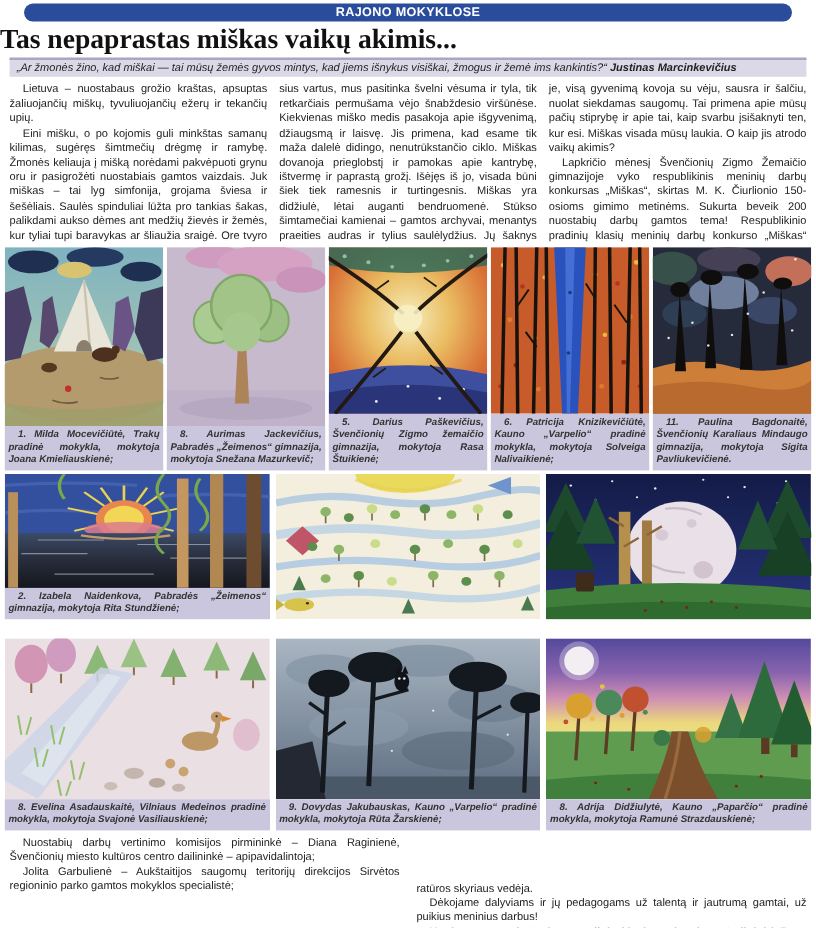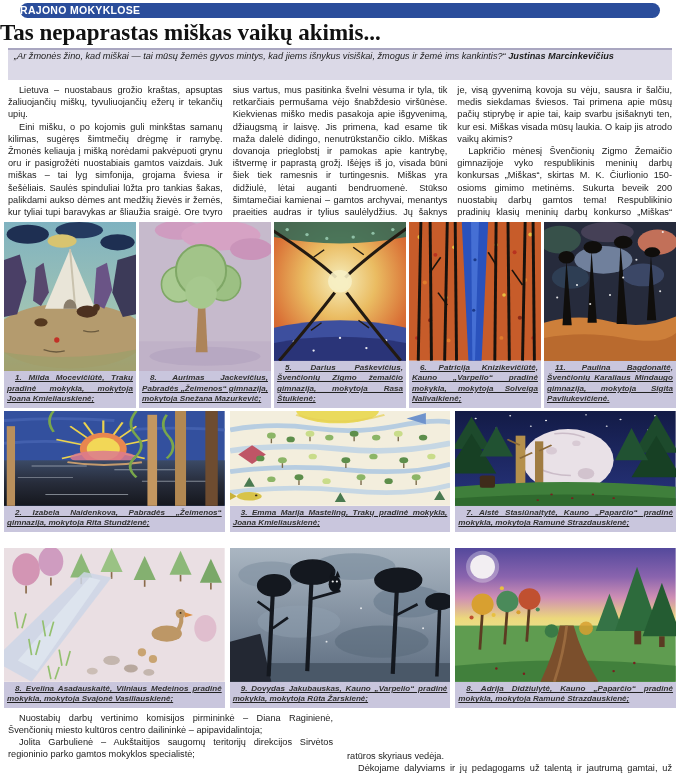--- a/index.html
+++ b/index.html
@@ -1,36 +1,36 @@
 <!DOCTYPE html>
 <html lang="lt"><head>
 <meta charset="utf-8">
 <style>
   html,body{margin:0;padding:0;background:#ffffff;}
   .page{width:680px;height:773px;position:relative;background:#ffffff;overflow:hidden;
         font-family:"Liberation Sans",sans-serif;color:#222;}
   
   .banner{margin:3px 20px 1px;height:15px;background:#2a4d9b;border-radius:8px;
-          color:#fff;font-weight:bold;font-size:10.5px;line-height:15px;text-align:left;letter-spacing:.3px;}
+          color:#fff;font-weight:bold;font-size:10.5px;line-height:15px;text-align:center;letter-spacing:.3px;}
   .title{font-family:"Liberation Serif",serif;font-weight:bold;font-size:23px;line-height:25px;
          text-align:left;color:#111;margin:2px 0 3px;}
   .quote-bar{margin:0 8px 4px;background:#dbd9e7;border-top:2px solid #a9a6c0;
-             padding:1px 6px 18px;font-style:italic;font-size:9.2px;line-height:11px;color:#222;}
+             padding:1px 6px 2px;font-style:italic;font-size:9.2px;line-height:11px;color:#222;}
   .quote-bar b{font-style:italic;}
   
   .article{margin:0 8px;display:flex;gap:10px;height:136px;overflow:hidden;}
   .article .col{flex:1;min-width:0;}
   .article p{margin:0;font-size:9.2px;line-height:12.2px;text-align:justify;text-indent:11px;}
   .article p.noindent{text-indent:0;}
   
   .grow{margin:2px 4px 0;display:flex;}
   .g1{gap:3px;height:186px;}
   .g2{gap:5px;height:121px;margin-top:3px;}
   .g3{gap:5px;height:160px;margin-top:16px;}
-  .fig{flex:1;min-width:0;display:flex;flex-direction:column;text-decoration:underline;}
+  .fig{flex:1;min-width:0;display:flex;flex-direction:column;}
   .fig svg{flex:1 1 auto;width:100%;min-height:0;display:block;}
   .caption{flex:0 0 auto;background:#c9c6dd;color:#333;font-size:8.1px;line-height:10.6px;
            font-weight:bold;font-style:italic;padding:2px 3px 3px;text-align:justify;text-indent:8px;}
   
   .footer{margin:4px 8px 0;display:flex;gap:14px;}
   .footer .fcol{flex:1;min-width:0;}
   .footer p{margin:0;font-size:9.2px;line-height:12px;text-align:justify;text-indent:11px;}
   .footer p.noindent{text-indent:0;margin-top:38px;}
   .footer p.bold{font-weight:bold;}
 </style>
@@ -52,21 +52,21 @@
 
   <div class="article">
     <div class="col">
       <p>Lietuva – nuostabaus grožio kraštas, apsuptas žaliuojančių miškų, tyvuliuojančių ežerų ir tekančių upių.</p>
       <p>Eini mišku, o po kojomis guli minkštas samanų kilimas, sugėręs šimtmečių drėgmę ir ramybę. Žmonės keliauja į mišką norėdami pakvėpuoti grynu oru ir pasigrožėti nuostabiais gamtos vaizdais. Juk miškas – tai lyg simfonija, grojama šviesa ir šešėliais. Saulės spinduliai lūžta pro tankias šakas, palikdami aukso dėmes ant medžių žievės ir žemės, kur tyliai tupi baravykas ar šliaužia sraigė. Ore tvyro sakų, drėgnos žemės ir pakalnučių lapų kvapas, kuris valo mintis ir ramina sielą. Vos įžengusius pro žaliuo-</p>
     </div>
     <div class="col">
       <p class="noindent">sius vartus, mus pasitinka švelni vėsuma ir tyla, tik retkarčiais permušama vėjo šnabždesio viršūnėse. Kiekvienas miško medis pasakoja apie išgyvenimą, džiaugsmą ir laisvę. Jis primena, kad esame tik maža dalelė didingo, nenutrūkstančio ciklo. Miškas dovanoja prieglobstį ir pamokas apie kantrybę, ištvermę ir paprastą grožį. Išėjęs iš jo, visada būni šiek tiek ramesnis ir turtingesnis. Miškas yra didžiulė, lėtai auganti bendruomenė. Stūkso šimtamečiai kamienai – gamtos archyvai, menantys praeities audras ir tylius saulėlydžius. Jų šaknys giliai po žeme sukuria savo istoriją. Medis, stovėdamas vienoje vieto-</p>
     </div>
     <div class="col">
-      <p class="noindent">je, visą gyvenimą kovoja su vėju, sausra ir šalčiu, medis siekdamas šviesos. Tai primena apie mūsų pačių stiprybę ir apie tai, kaip svarbu įsišaknyti ten, kur esi. Miškas visada mūsų laukia. O kaip jis atrodo vaikų akimis?</p>
+      <p class="noindent">je, visą gyvenimą kovoja su vėju, sausra ir šalčiu, nuolat siekdamas saugomų. Tai primena apie mūsų pačių stiprybę ir apie tai, kaip svarbu įsišaknyti ten, kur esi. Miškas visada mūsų laukia. O kaip jis atrodo vaikų akimis?</p>
       <p>Lapkričio mėnesį Švenčionių Zigmo Žemaičio gimnazijoje vyko respublikinis meninių darbų konkursas „Miškas“, skirtas M. K. Čiurlionio 150-osioms gimimo metinėms. Sukurta beveik 200 nuostabių darbų gamtos tema! Respublikinio pradinių klasių meninių darbų konkurso „Miškas“ laureatai:</p>
     </div>
   </div>
 
   <div class="grow g1">
 
     <div class="fig">
       <svg viewBox="0 0 100 110" preserveAspectRatio="none">
         <defs>
             <linearGradient id="a1s" x1="0" y1="0" x2="0" y2="1">
@@ -344,21 +344,20 @@
             <circle cx="115" cy="74" r="3" fill="#5d8e4b"></circle>
             <circle cx="135" cy="70" r="3.2" fill="#8cb567"></circle>
           <polygon points="10,80 14,70 18,80" fill="#4a7a50"></polygon>
             <polygon points="76,96 80,86 84,96" fill="#4a7a50"></polygon>
             <polygon points="148,94 152,84 156,94" fill="#4a7a50"></polygon>
         </g>
         <ellipse cx="14" cy="90" rx="9" ry="4.5" fill="#d8c34a"></ellipse>
         <polygon points="5,90 0,86 0,94" fill="#c9b23a"></polygon>
         <circle cx="19" cy="89" r="0.9" fill="#3a2a1a"></circle>
       </svg>
-      <div class="caption">3. Emma Marija Masteling, Trakų pradinė mokykla, Joana Kmieliauskienė;</div>
     </div>
 
     <div class="fig">
       <svg viewBox="0 0 160 100" preserveAspectRatio="none">
         <defs>
             <linearGradient id="a7s" x1="0" y1="0" x2="0" y2="1">
           <stop offset="0" stop-color="#131b46"></stop>
               <stop offset="1" stop-color="#27347e"></stop>
         </linearGradient>
           </defs>
@@ -393,21 +392,20 @@
         <path d="M0,92 Q80,84 160,92 L160,100 L0,100 Z" fill="#2f6a2e"></path>
         <rect x="18" y="68" width="11" height="13" rx="2" fill="#3f2b1a"></rect>
         <g fill="#7a1e1e">
             <circle cx="70" cy="88" r="0.9"></circle>
             <circle cx="85" cy="92" r="0.9"></circle>
             <circle cx="100" cy="88" r="0.9"></circle>
             <circle cx="115" cy="92" r="0.9"></circle>
             <circle cx="60" cy="94" r="0.9"></circle>
           </g>
       </svg>
-      <div class="caption">7. Aistė Stasiūnaitytė, Kauno „Paparčio“ pradinė mokykla, mokytoja Ramunė Strazdauskienė;</div>
     </div>
   </div>
 
   <div class="grow g3">
 
     <div class="fig">
       <svg viewBox="0 0 160 100" preserveAspectRatio="none">
         <rect width="160" height="100" fill="#eadfe3"></rect>
         <g stroke="#8a6a4a" stroke-width="1.2">
           <path d="M16,28 v6"></path>

